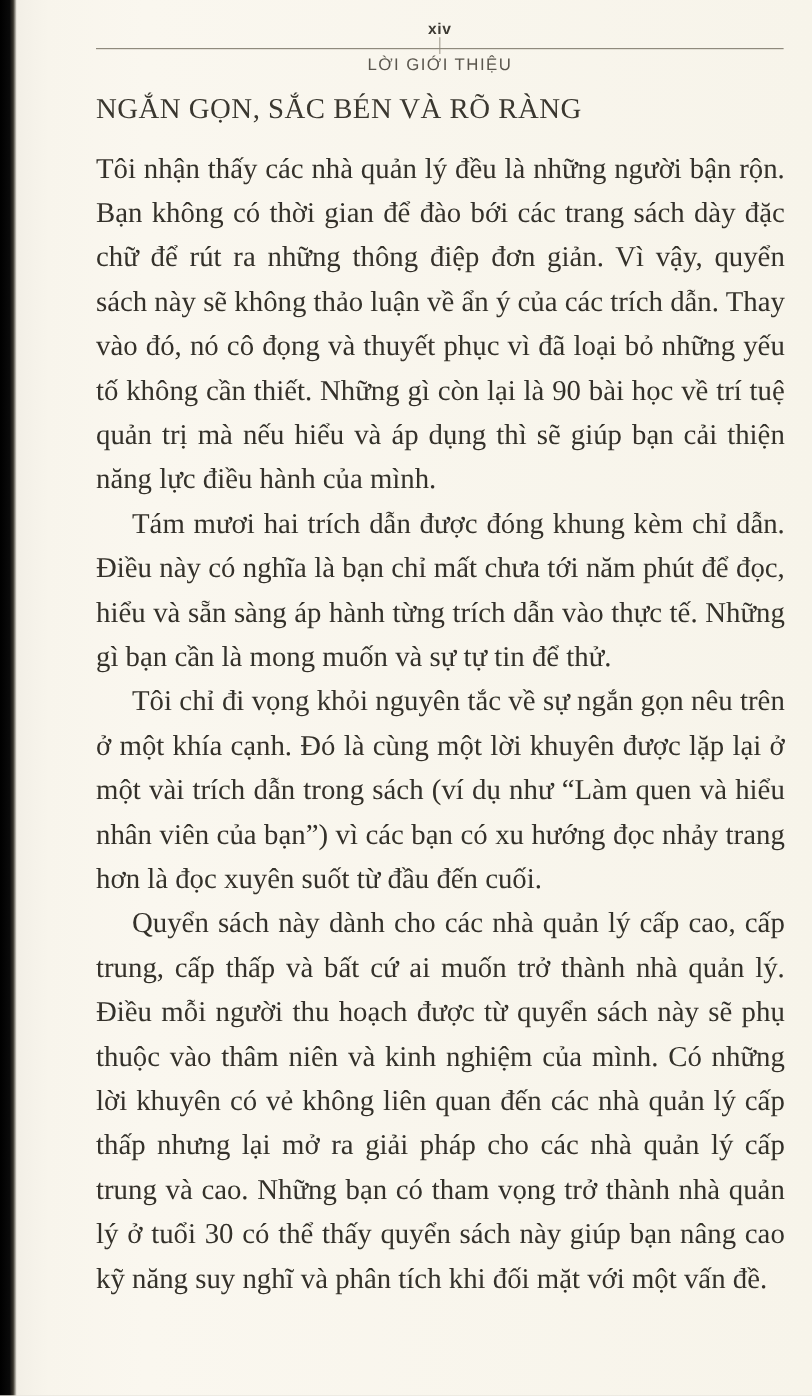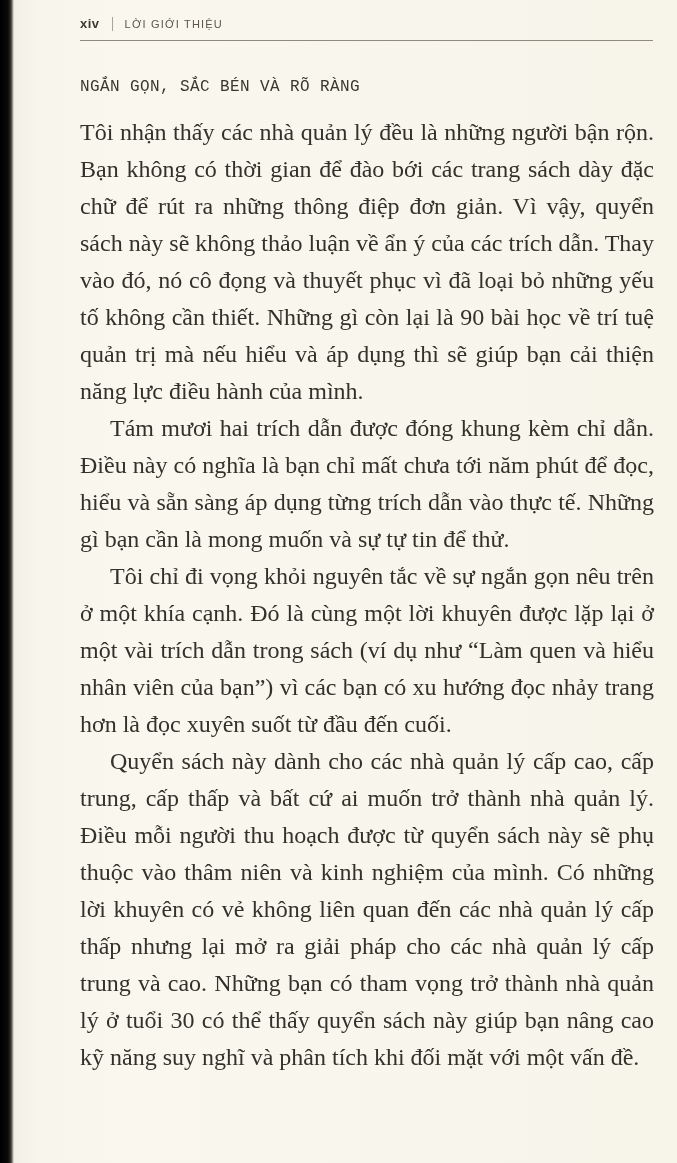--- a/index.html
+++ b/index.html
@@ -30,55 +30,56 @@
   .running-head {
     position: absolute;
     top: 16px;
     left: 80px;
     right: 24px;
     display: flex;
     align-items: center;
     font-family: "Liberation Sans", "DejaVu Sans", sans-serif;
     font-size: 13px;
     color: #4a463f;
+    flex-direction: column;
   }
   .page-number {
     font-weight: bold;
     letter-spacing: 0.5px;
     color: #3d3a33;
   }
   .head-divider {
     display: inline-block;
     width: 1px;
     height: 14px;
     background: #a9a396;
     margin: 0 12px;
   }
   .running-title {
     letter-spacing: 1.2px;
-    font-size: 11px;
+    font-size: 14px;
     color: #5a564d;
   }
   .head-rule {
     position: absolute;
     top: 40px;
     left: 80px;
     right: 24px;
     height: 1px;
     background: #8f8a7d;
   }
   .content {
     position: absolute;
     top: 78px;
     left: 80px;
     width: 574px;
   }
   .section-heading {
-    font-family: Liberation Mono, monospace;
-    font-size: 16px;
+    font-family: Liberation Serif, serif;
+    font-size: 24px;
     font-weight: 500;
     letter-spacing: 0.4px;
     color: #3a372f;
     margin: 0 0 18px 0;
   }
   .body-text p {
     margin: 0;
     font-size: 24px;
     line-height: 37px;
     text-align: justify;
@@ -99,18 +100,18 @@
     <span class="head-divider"></span>
     <span class="running-title">LỜI GIỚI THIỆU</span>
   </div>
   <div class="head-rule"></div>
 
   <div class="content">
     <h1 class="section-heading">NGẮN GỌN, SẮC BÉN VÀ RÕ RÀNG</h1>
 
     <div class="body-text">
       <p>Tôi nhận thấy các nhà quản lý đều là những người bận rộn. Bạn không có thời gian để đào bới các trang sách dày đặc chữ để rút ra những thông điệp đơn giản. Vì vậy, quyển sách này sẽ không thảo luận về ẩn ý của các trích dẫn. Thay vào đó, nó cô đọng và thuyết phục vì đã loại bỏ những yếu tố không cần thiết. Những gì còn lại là 90 bài học về trí tuệ quản trị mà nếu hiểu và áp dụng thì sẽ giúp bạn cải thiện năng lực điều hành của mình.</p>
-      <p class="indent">Tám mươi hai trích dẫn được đóng khung kèm chỉ dẫn. Điều này có nghĩa là bạn chỉ mất chưa tới năm phút để đọc, hiểu và sẵn sàng áp dụng từng trích dẫn vào thực tế. Những gì bạn cần là mong muốn và sự tự tin để thử.</p>
+      <p class="indent">Tám mươi hai trích dẫn được đóng khung kèm chỉ dẫn. Điều này có nghĩa là bạn chỉ mất chưa tới năm phút để đọc, hiểu và sẵn sàng áp hành từng trích dẫn vào thực tế. Những gì bạn cần là mong muốn và sự tự tin để thử.</p>
       <p class="indent">Tôi chỉ đi vọng khỏi nguyên tắc về sự ngắn gọn nêu trên ở một khía cạnh. Đó là cùng một lời khuyên được lặp lại ở một vài trích dẫn trong sách (ví dụ như “Làm quen và hiểu nhân viên của bạn”) vì các bạn có xu hướng đọc nhảy trang hơn là đọc xuyên suốt từ đầu đến cuối.</p>
       <p class="indent">Quyển sách này dành cho các nhà quản lý cấp cao, cấp trung, cấp thấp và bất cứ ai muốn trở thành nhà quản lý. Điều mỗi người thu hoạch được từ quyển sách này sẽ phụ thuộc vào thâm niên và kinh nghiệm của mình. Có những lời khuyên có vẻ không liên quan đến các nhà quản lý cấp thấp nhưng lại mở ra giải pháp cho các nhà quản lý cấp trung và cao. Những bạn có tham vọng trở thành nhà quản lý ở tuổi 30 có thể thấy quyển sách này giúp bạn nâng cao kỹ năng suy nghĩ và phân tích khi đối mặt với một vấn đề.</p>
     </div>
   </div>
 </div>
 
 </body></html>

